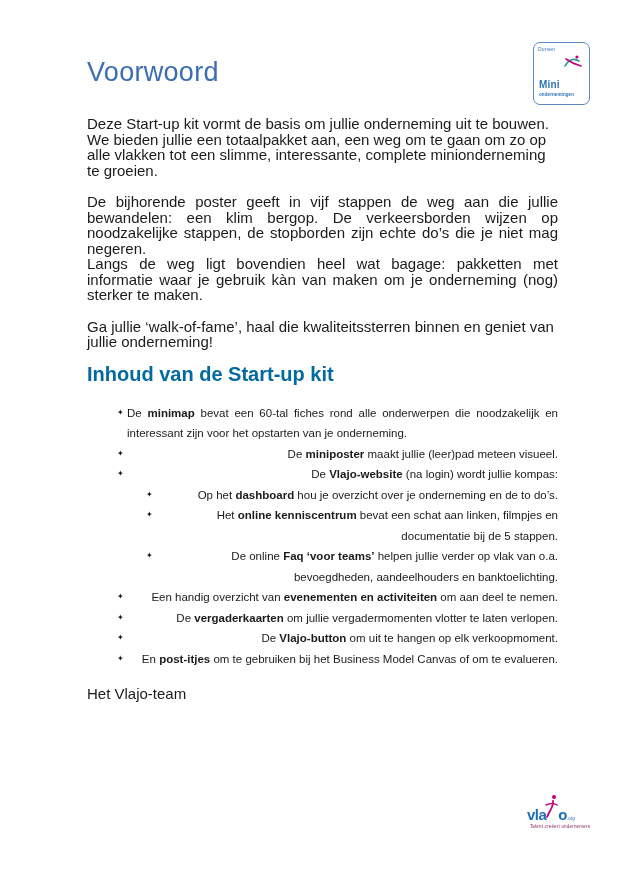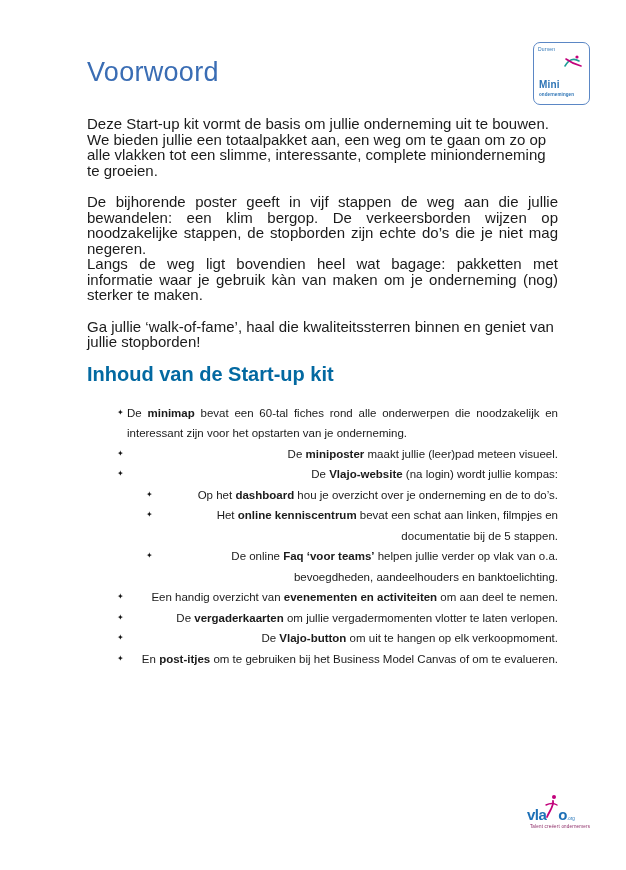--- a/index.html
+++ b/index.html
@@ -95,21 +95,21 @@
     <div class="sub-text">ondernemingen</div>
   </div>
 
   <div class="content">
     <h1 class="doc-title">Voorwoord</h1>
 
     <p class="body-p">Deze Start-up kit vormt de basis om jullie onderneming uit te bouwen.
 We bieden jullie een totaalpakket aan, een weg om te gaan om zo op alle vlakken tot een slimme, interessante, complete minionderneming te groeien.</p>
     <p class="body-p just">De bijhorende poster geeft in vijf stappen de weg aan die jullie bewandelen: een klim bergop. De verkeersborden wijzen op noodzakelijke stappen, de stopborden zijn echte do’s die je niet mag negeren.
 Langs de weg ligt bovendien heel wat bagage: pakketten met informatie waar je gebruik kàn van maken om je onderneming (nog) sterker te maken.</p>
-    <p class="body-p intro-last">Ga jullie ‘walk-of-fame’, haal die kwaliteitssterren binnen en geniet van jullie stopborden!</p>
+    <p class="body-p intro-last">Ga jullie ‘walk-of-fame’, haal die kwaliteitssterren binnen en geniet van jullie onderneming!</p>
 
     <h2 class="section-h">Inhoud van de Start-up kit</h2>
 
     <div class="list">
         <div class="li lvl1 just">
           <span class="bullet">✦</span>
           <span class="li-text"><span>De </span><b>minimap</b><span> bevat een 60-tal fiches rond alle onderwerpen die noodzakelijk en interessant zijn voor het opstarten van je onderneming.</span></span>
         </div>
         <div class="li lvl1">
           <span class="bullet">✦</span>
@@ -142,20 +142,21 @@
         <div class="li lvl1">
           <span class="bullet">✦</span>
           <span class="li-text"><span>De </span><b>Vlajo-button</b><span> om uit te hangen op elk verkoopmoment.</span></span>
         </div>
         <div class="li lvl1">
           <span class="bullet">✦</span>
           <span class="li-text"><span>En </span><b>post-itjes</b><span> om te gebruiken bij het Business Model Canvas of om te evalueren.</span></span>
         </div>
       </div>
 
+    <p class="body-p signature">Het Vlajo-team</p>
   </div>
 
   <div class="vlajo-logo">
     <div class="vlajo-word">
       <span class="vla">vla</span>
       <span class="fig">
         <svg width="14" height="26" viewBox="0 0 14 26">
           <circle cx="9" cy="4" r="2" fill="#c2017b"></circle>
           <path d="M2,24 C5,17 9,13 8,8" stroke="#c2017b" stroke-width="1.8" fill="none" stroke-linecap="round"></path>
           <path d="M1,12 C5,10 9,10 12,12" stroke="#c2017b" stroke-width="1.4" fill="none" stroke-linecap="round"></path>

